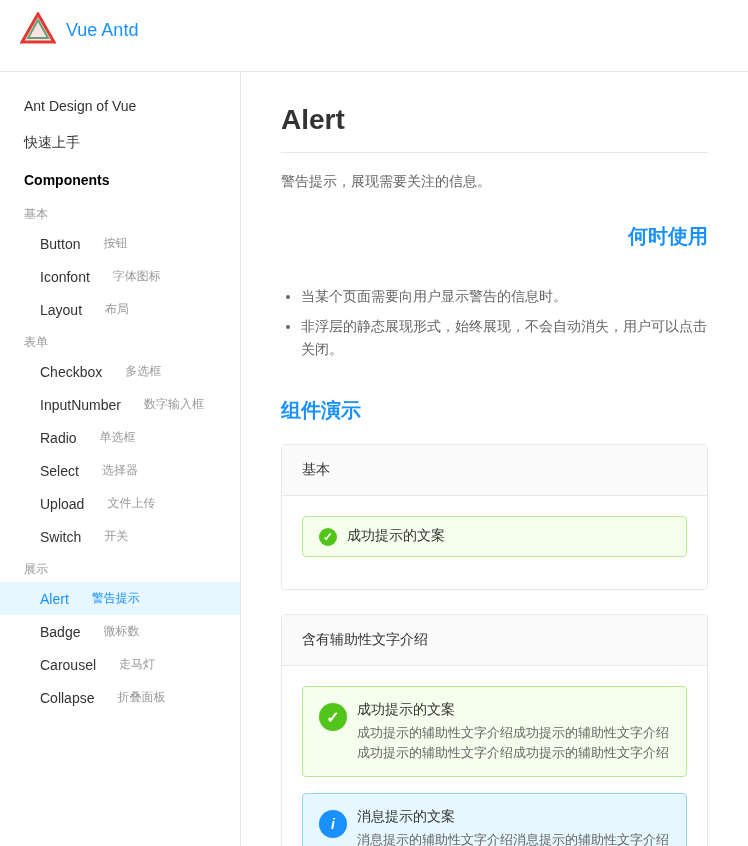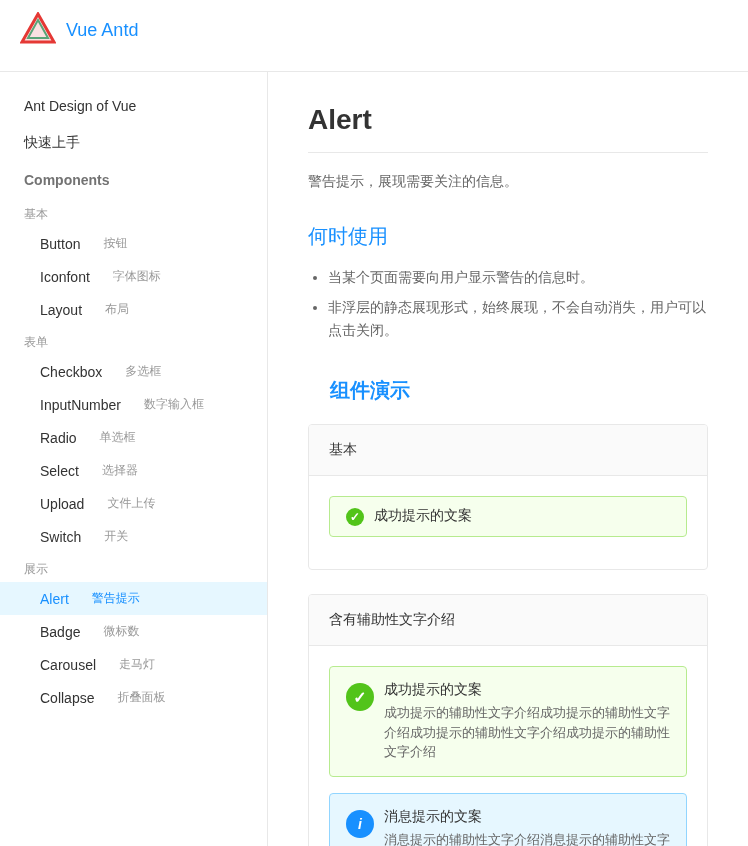--- a/index.html
+++ b/index.html
@@ -31,21 +31,21 @@
 
     
     .layout {
       display: flex;
       flex: 1;
       overflow: hidden;
     }
 
     
     .sidebar {
-      width: 268px;
+      width: 241px;
       border-right: 1px solid #e8e8e8;
       overflow-y: auto;
       flex-shrink: 0;
       padding: 16px 0;
     }
     .sidebar-nav-item {
       padding: 10px 24px;
       cursor: pointer;
       color: #333;
       font-size: 14px;
@@ -68,21 +68,21 @@
     .sidebar-component-item.active { background: #e6f7ff; color: #1890ff; }
     .sidebar-component-item .sub-label {
       color: #999;
       font-size: 12px;
     }
     .sidebar-component-item.active .sub-label { color: #1890ff; }
     .sidebar-section-bold {
       padding: 10px 24px;
       font-weight: bold;
       font-size: 14px;
-      color: #737373;
+      color: #000000;
     }
 
     
     .main-content {
       flex: 1;
       overflow-y: auto;
       padding: 32px 40px;
     }
     .page-title {
       font-size: 28px;
@@ -95,41 +95,42 @@
       border-top: 1px solid #e8e8e8;
       margin: 16px 0 20px;
     }
     .page-description {
       font-size: 14px;
       color: #666;
       margin-bottom: 32px;
     }
     .section-title {
       font-size: 20px;
-      font-weight: 400;
+      font-weight: 700;
       color: #1890ff;
-      margin-bottom: 12px;
+      margin-bottom: 32px;
+      text-align: right;
     }
     .bullet-list {
       list-style: disc;
       padding-left: 20px;
       margin-bottom: 32px;
+      font-family: Liberation Mono, monospace;
     }
     .bullet-list li {
       padding: 4px 0;
       color: #666;
       font-size: 14px;
       line-height: 1.6;
     }
     .demo-section-title {
       font-size: 20px;
       font-weight: 600;
       color: #1890ff;
       margin-bottom: 20px;
-      margin-left: 22px;
     }
 
     
     .demo-card {
       border: 1px solid #e8e8e8;
       border-radius: 4px;
       margin-bottom: 24px;
       overflow: hidden;
     }
     .demo-card-header {

